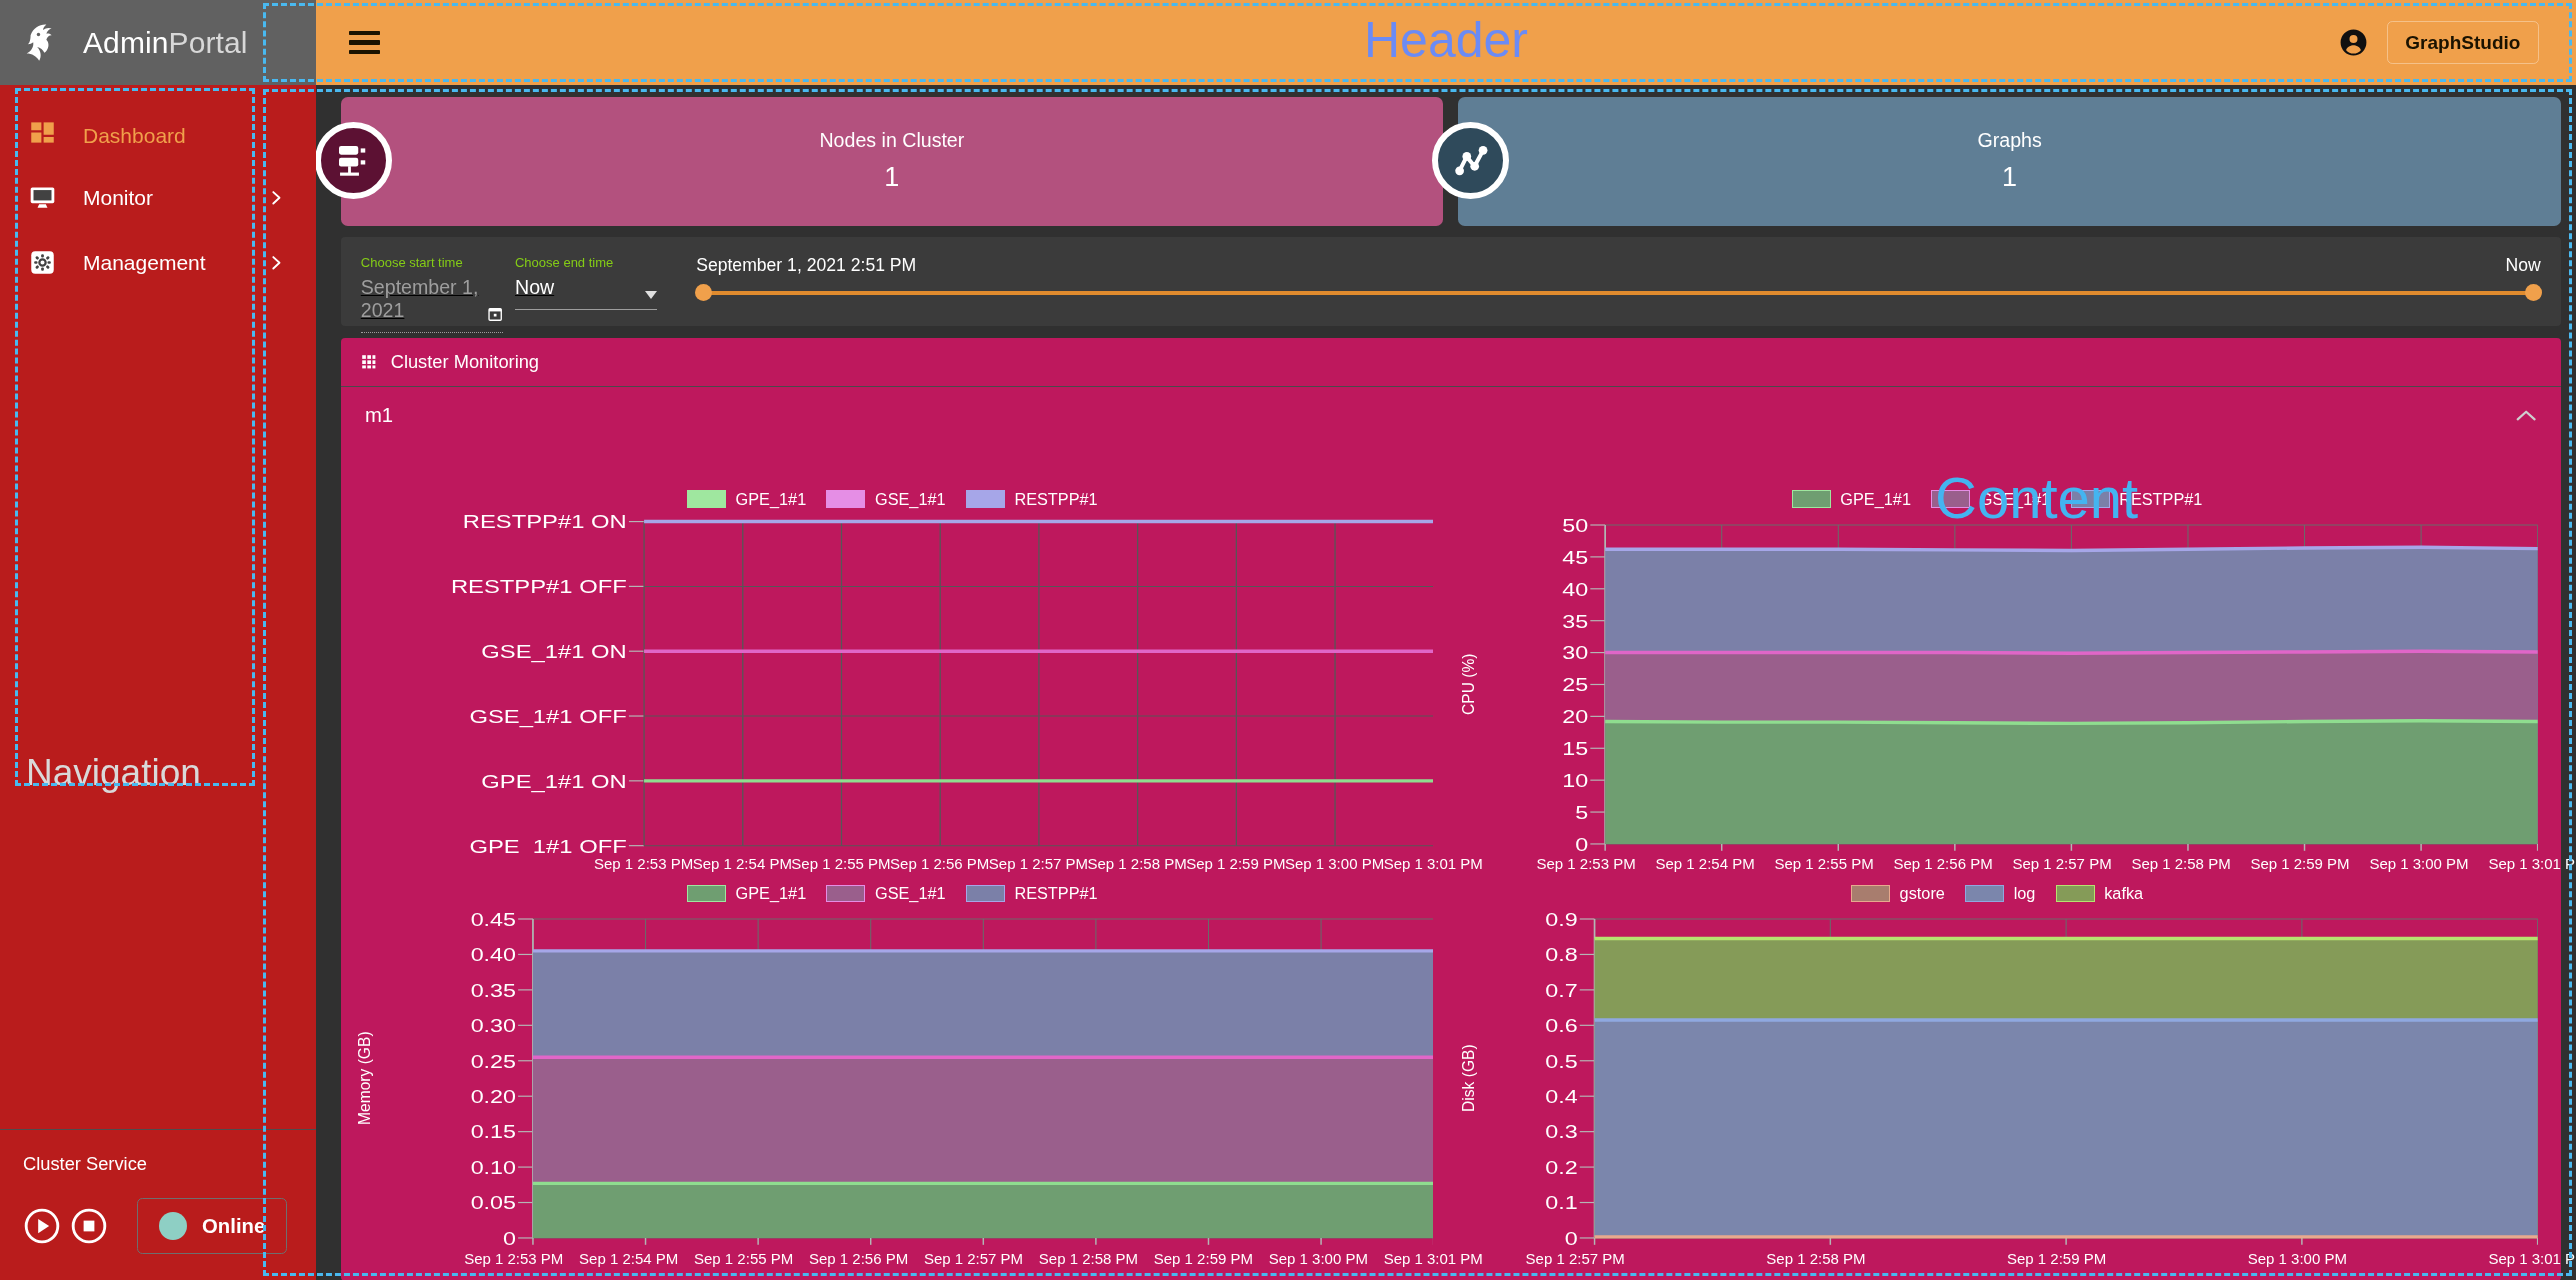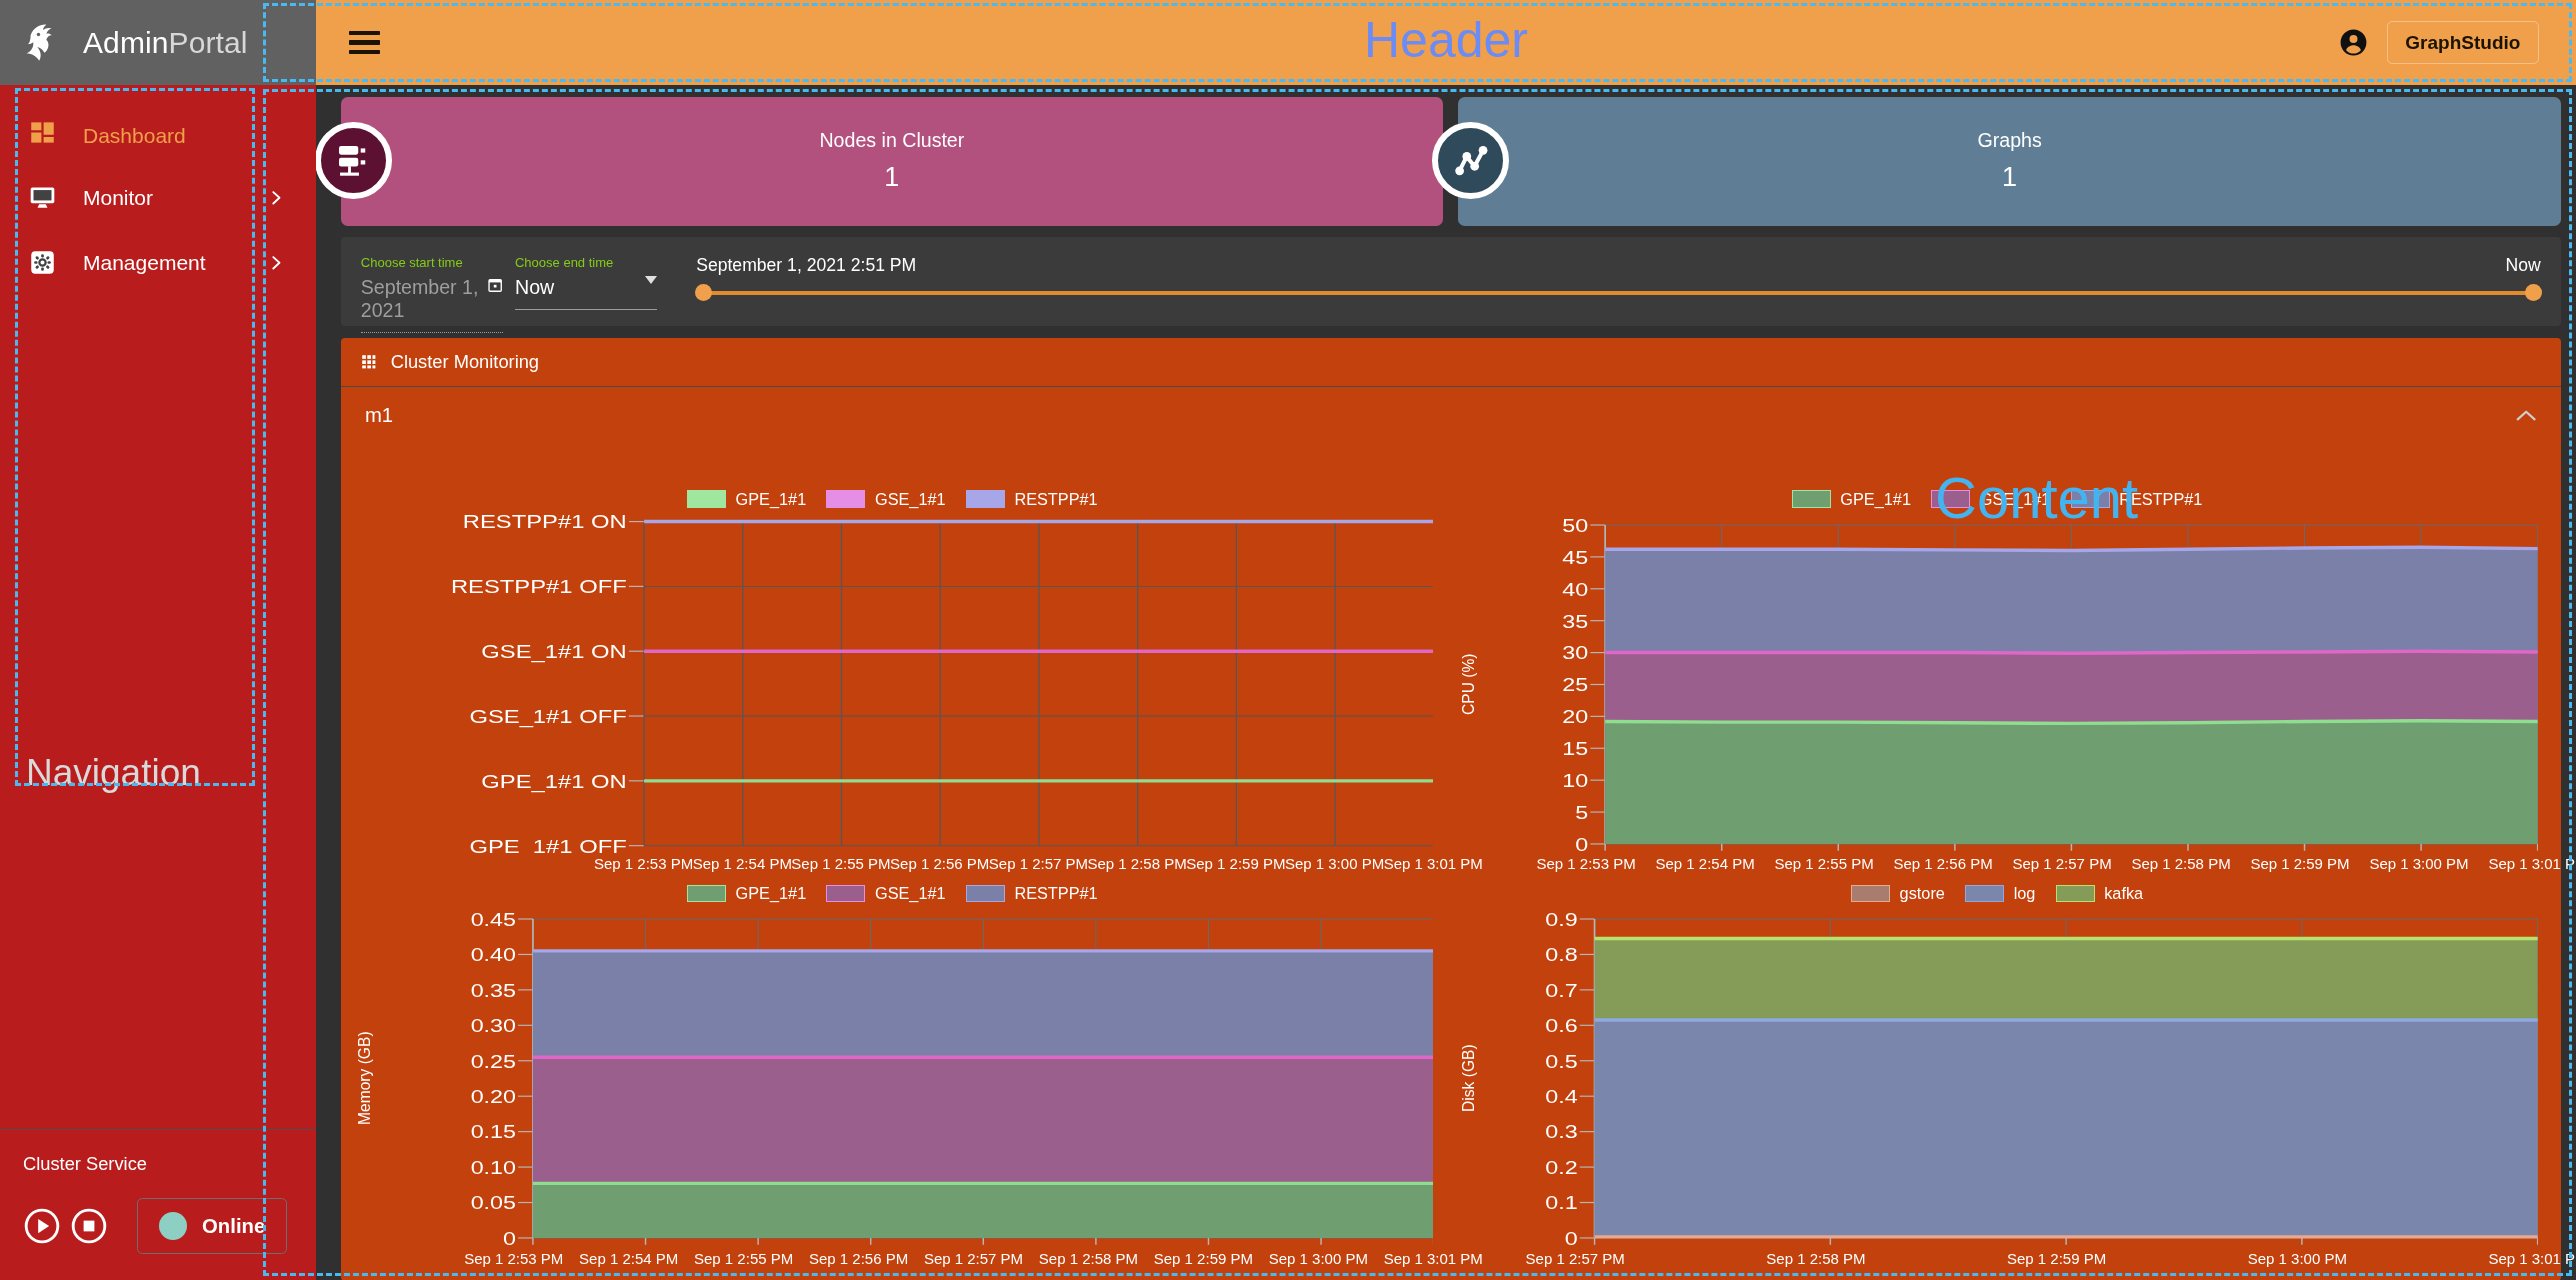--- a/index.html
+++ b/index.html
@@ -95,35 +95,35 @@
   .stat-value { font-size: 27px; color: #ffffff; margin-top: 9.5px; }
 
   
   .timebar {
     background: #3b3b3b; border-radius: 4.1px; height: 89px;
     display: flex; align-items: flex-start; padding: 17.6px 20.3px 0 20.3px; gap: 0;
     margin-left: 9.5px;
   }
   .field { width: 142px; margin-right: 12.2px; }
   .field-label { font-size: 13px; color: #84cc16; margin-bottom: 6.8px; }
-  .field-value-row { display: flex; align-items: flex-start; justify-content: space-between; }
+  .field-value-row { display: flex; align-items: flex-end; justify-content: space-between; text-decoration: underline; }
   .field-value { font-size: 19.6px; color: #9e9e9e; }
   .field-value.bright { color: #ffffff; }
   .field-underline { height: 0.7px; background: #9e9e9e; margin-top: 9.5px; }
   .field-underline.dotted { height: 0; border-top: 1.4px dotted #9e9e9e; background: none; }
   .cal-icon { width: 16.3px; height: 17.6px; }
   .caret { width: 0;height:0;border-left:6.8px solid transparent;border-right:6.8px solid transparent;border-top:8.1px solid #e0e0e0; }
 
   .slider-wrap { flex: 1; margin-left: 27px; position: relative; }
   .slider-labels { display:flex; justify-content: space-between; font-size: 17.6px; color: #ffffff; align-items: flex-end; }
   .slider-track { position: relative; height: 4.1px; background: #e08b2e; border-radius: 2px; margin-top: 15px; }
   .slider-knob { position: absolute; width: 17.6px; height: 17.6px; border-radius: 50%; background: #f0a04b; top: -6.8px; }
 
   
-  .panel { background: #c2410c; border-radius: 4.1px; margin-left: 9.5px; flex: 1; display: flex; flex-direction: column; min-height: 0; }
+  .panel { background: #be185d; border-radius: 4.1px; margin-left: 9.5px; flex: 1; display: flex; flex-direction: column; min-height: 0; }
   .panel-head { height: 49px; display: flex; align-items: center; gap: 13.6px; padding: 0 19px; border-bottom: 0.7px solid #4a4a4a; }
   .grid-icon { width: 17.6px; height: 17.6px; }
   .panel-title { font-size: 18.3px; color: #ffffff; }
   .section-head { height: 57px; display: flex; align-items: center; padding: 0 24.4px; justify-content: space-between; cursor: pointer; }
   .section-title { font-size: 20.3px; color: #ffffff; }
   .chevron-up { width: 20.3px; height: 12.2px; }
   .charts { flex: 1; display: grid; grid-template-columns: 1fr 1fr; grid-template-rows: 1fr 1fr; gap: 0 23px; padding: 0 23px 6.8px 11px; min-height: 0; margin-top: 42px; }
   .chart { position: relative; min-height: 0; display: flex; flex-direction: column; }
   .chart-legend { height: 27px; display: flex; align-items: center; justify-content: center; gap: 20.3px; }
   .lg { display: flex; align-items: center; gap: 9.5px; }

